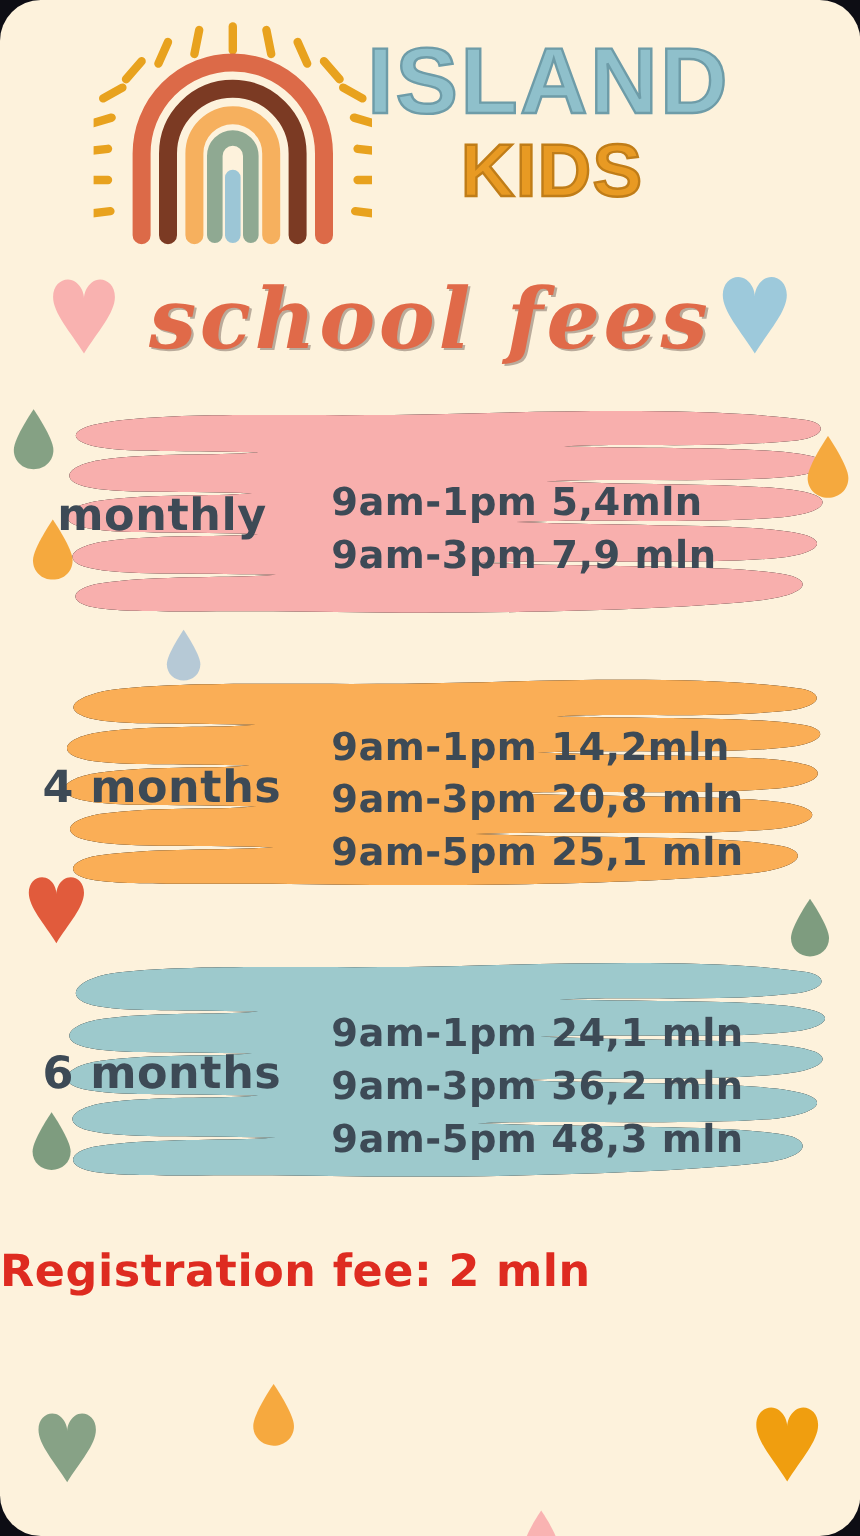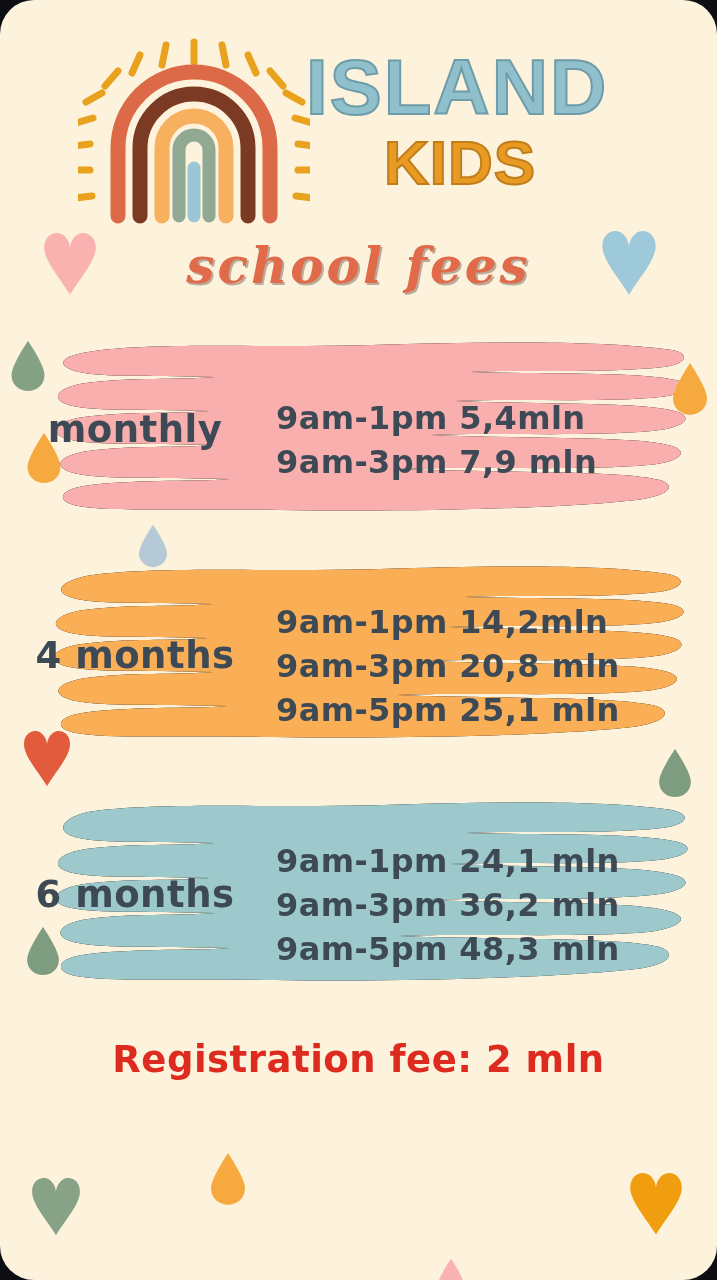--- a/index.html
+++ b/index.html
@@ -19,21 +19,21 @@
     width: 717px;
     height: 1280px;
     background: #FDF2DC;
     border-radius: 34px;
     overflow: hidden;
   }
 
   
   .header {
     position: absolute;
-    left: 0; top: 32px;
+    left: 0; top: 12px;
     width: 717px; height: 200px;
   }
   .rainbow-wrap {
     position: absolute;
     left: 78px; top: 6px;
     width: 232px; height: 186px;
   }
   .brand {
     position: absolute;
     left: 300px; top: 16px;
@@ -67,21 +67,21 @@
     position: absolute;
     left: 0; top: 216px;
     width: 717px; height: 110px;
   }
   .school-fees {
     position: absolute;
     left: 0; top: 0;
     width: 717px;
     text-align: center;
     font-family: "DejaVu Serif", serif;
-    font-size: 50px;
+    font-size: 70px;
     font-weight: 700;
     font-style: italic;
     color: #E06A49;
     letter-spacing: 3px;
     line-height: 100px;
     text-shadow: 2px 2px 0 rgba(60,40,35,0.35);
   }
 
   
   .block {
@@ -128,21 +128,20 @@
 
   #block-monthly { top: 336px; height: 186px; }
   #block-3months { top: 562px; height: 186px; }
   #block-6months { top: 796px; height: 196px; }
 
   
   .registration {
     position: absolute;
     left: 0; top: 1038px;
     width: 717px;
-    text-align: center;
     font-family: "DejaVu Sans", sans-serif;
     font-size: 37px;
     font-weight: 700;
     color: #DE2B20;
     letter-spacing: 0.5px;
   }
 
   
   .decor { position: absolute; }
   .heart svg, .drop svg { display: block; }

